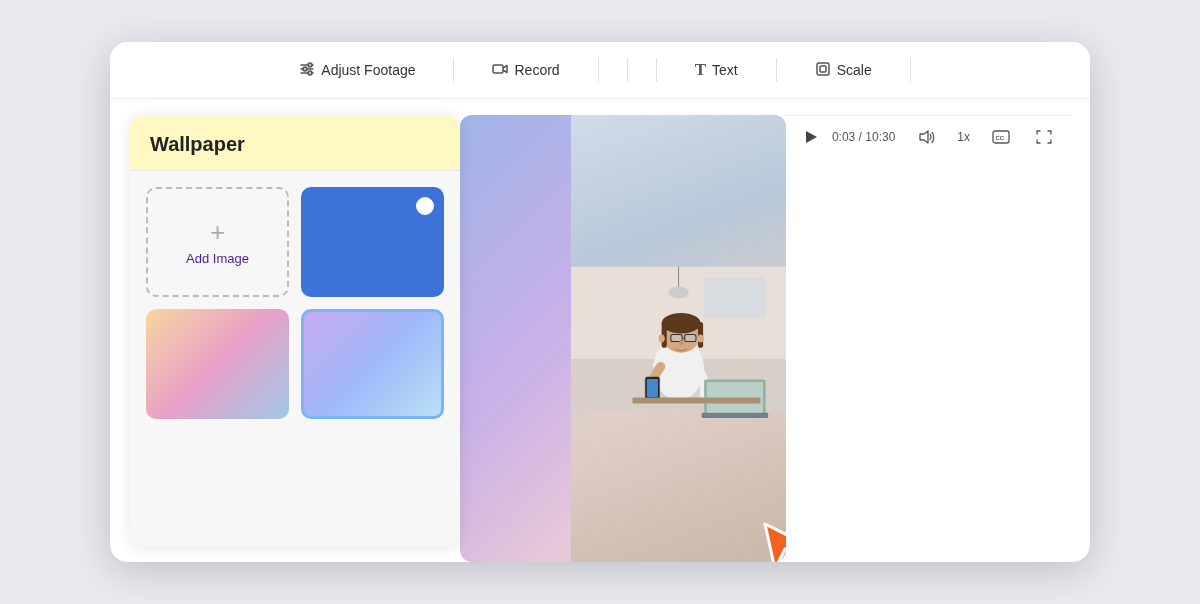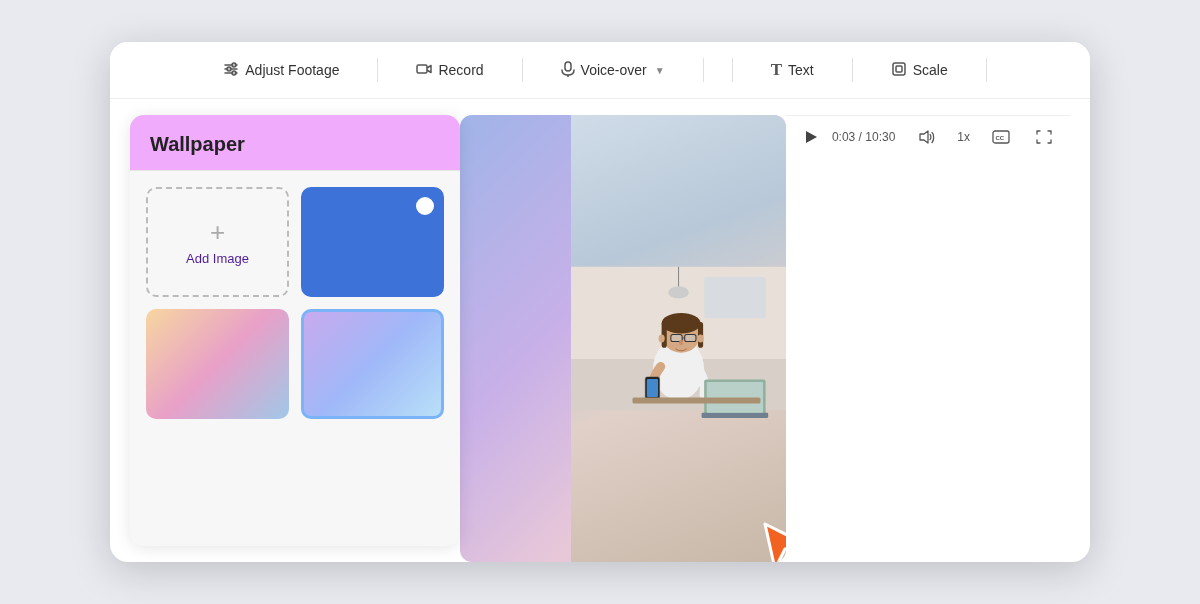--- a/index.html
+++ b/index.html
@@ -84,21 +84,21 @@
       box-shadow: 0 2px 16px rgba(0,0,0,0.10);
       position: relative;
       z-index: 2;
       overflow: hidden;
       display: flex;
       flex-direction: column;
     }
 
     .wallpaper-header {
       padding: 18px 20px 14px;
-      background: #f0abfc;
+      background: #fef9c3;
       border-bottom: 1px solid #e5e5e8;
     }
 
     .wallpaper-title {
       font-size: 20px;
       font-weight: 600;
       color: #222;
     }
 
     .wallpaper-grid {
@@ -312,31 +312,20 @@
         <svg width="16" height="16" viewBox="0 0 16 16" fill="none">
           <rect x="1" y="4" width="10" height="8" rx="1.5" stroke="#555" stroke-width="1.5" fill="none"></rect>
           <path d="M11 7l4-2.5v7L11 9" stroke="#555" stroke-width="1.5" stroke-linejoin="round" fill="none"></path>
         </svg>
       </span>
       <span>Record</span>
     </button>
 
     <div class="toolbar-divider"></div>
 
-    <button class="toolbar-btn">
-      <span class="toolbar-icon">
-        <svg width="14" height="16" viewBox="0 0 14 16" fill="none">
-          <rect x="4" y="1" width="6" height="9" rx="3" stroke="#555" stroke-width="1.5" fill="none"></rect>
-          <path d="M1 9c0 3.314 2.686 5 6 5s6-1.686 6-5" stroke="#555" stroke-width="1.5" stroke-linecap="round" fill="none"></path>
-          <line x1="7" y1="14" x2="7" y2="16" stroke="#555" stroke-width="1.5" stroke-linecap="round"></line>
-        </svg>
-      </span>
-      <span>Voice-over</span>
-      <span style="font-size:10px;color:#888;margin-left:2px;">▼</span>
-    </button>
 
     <div class="toolbar-divider"></div>
 
 
     <div class="toolbar-divider"></div>
 
     <button class="toolbar-btn">
       <span class="toolbar-icon" style="font-size:17px;font-weight:700;color:#555;font-family:serif;">T</span>
       <span>Text</span>
     </button>

